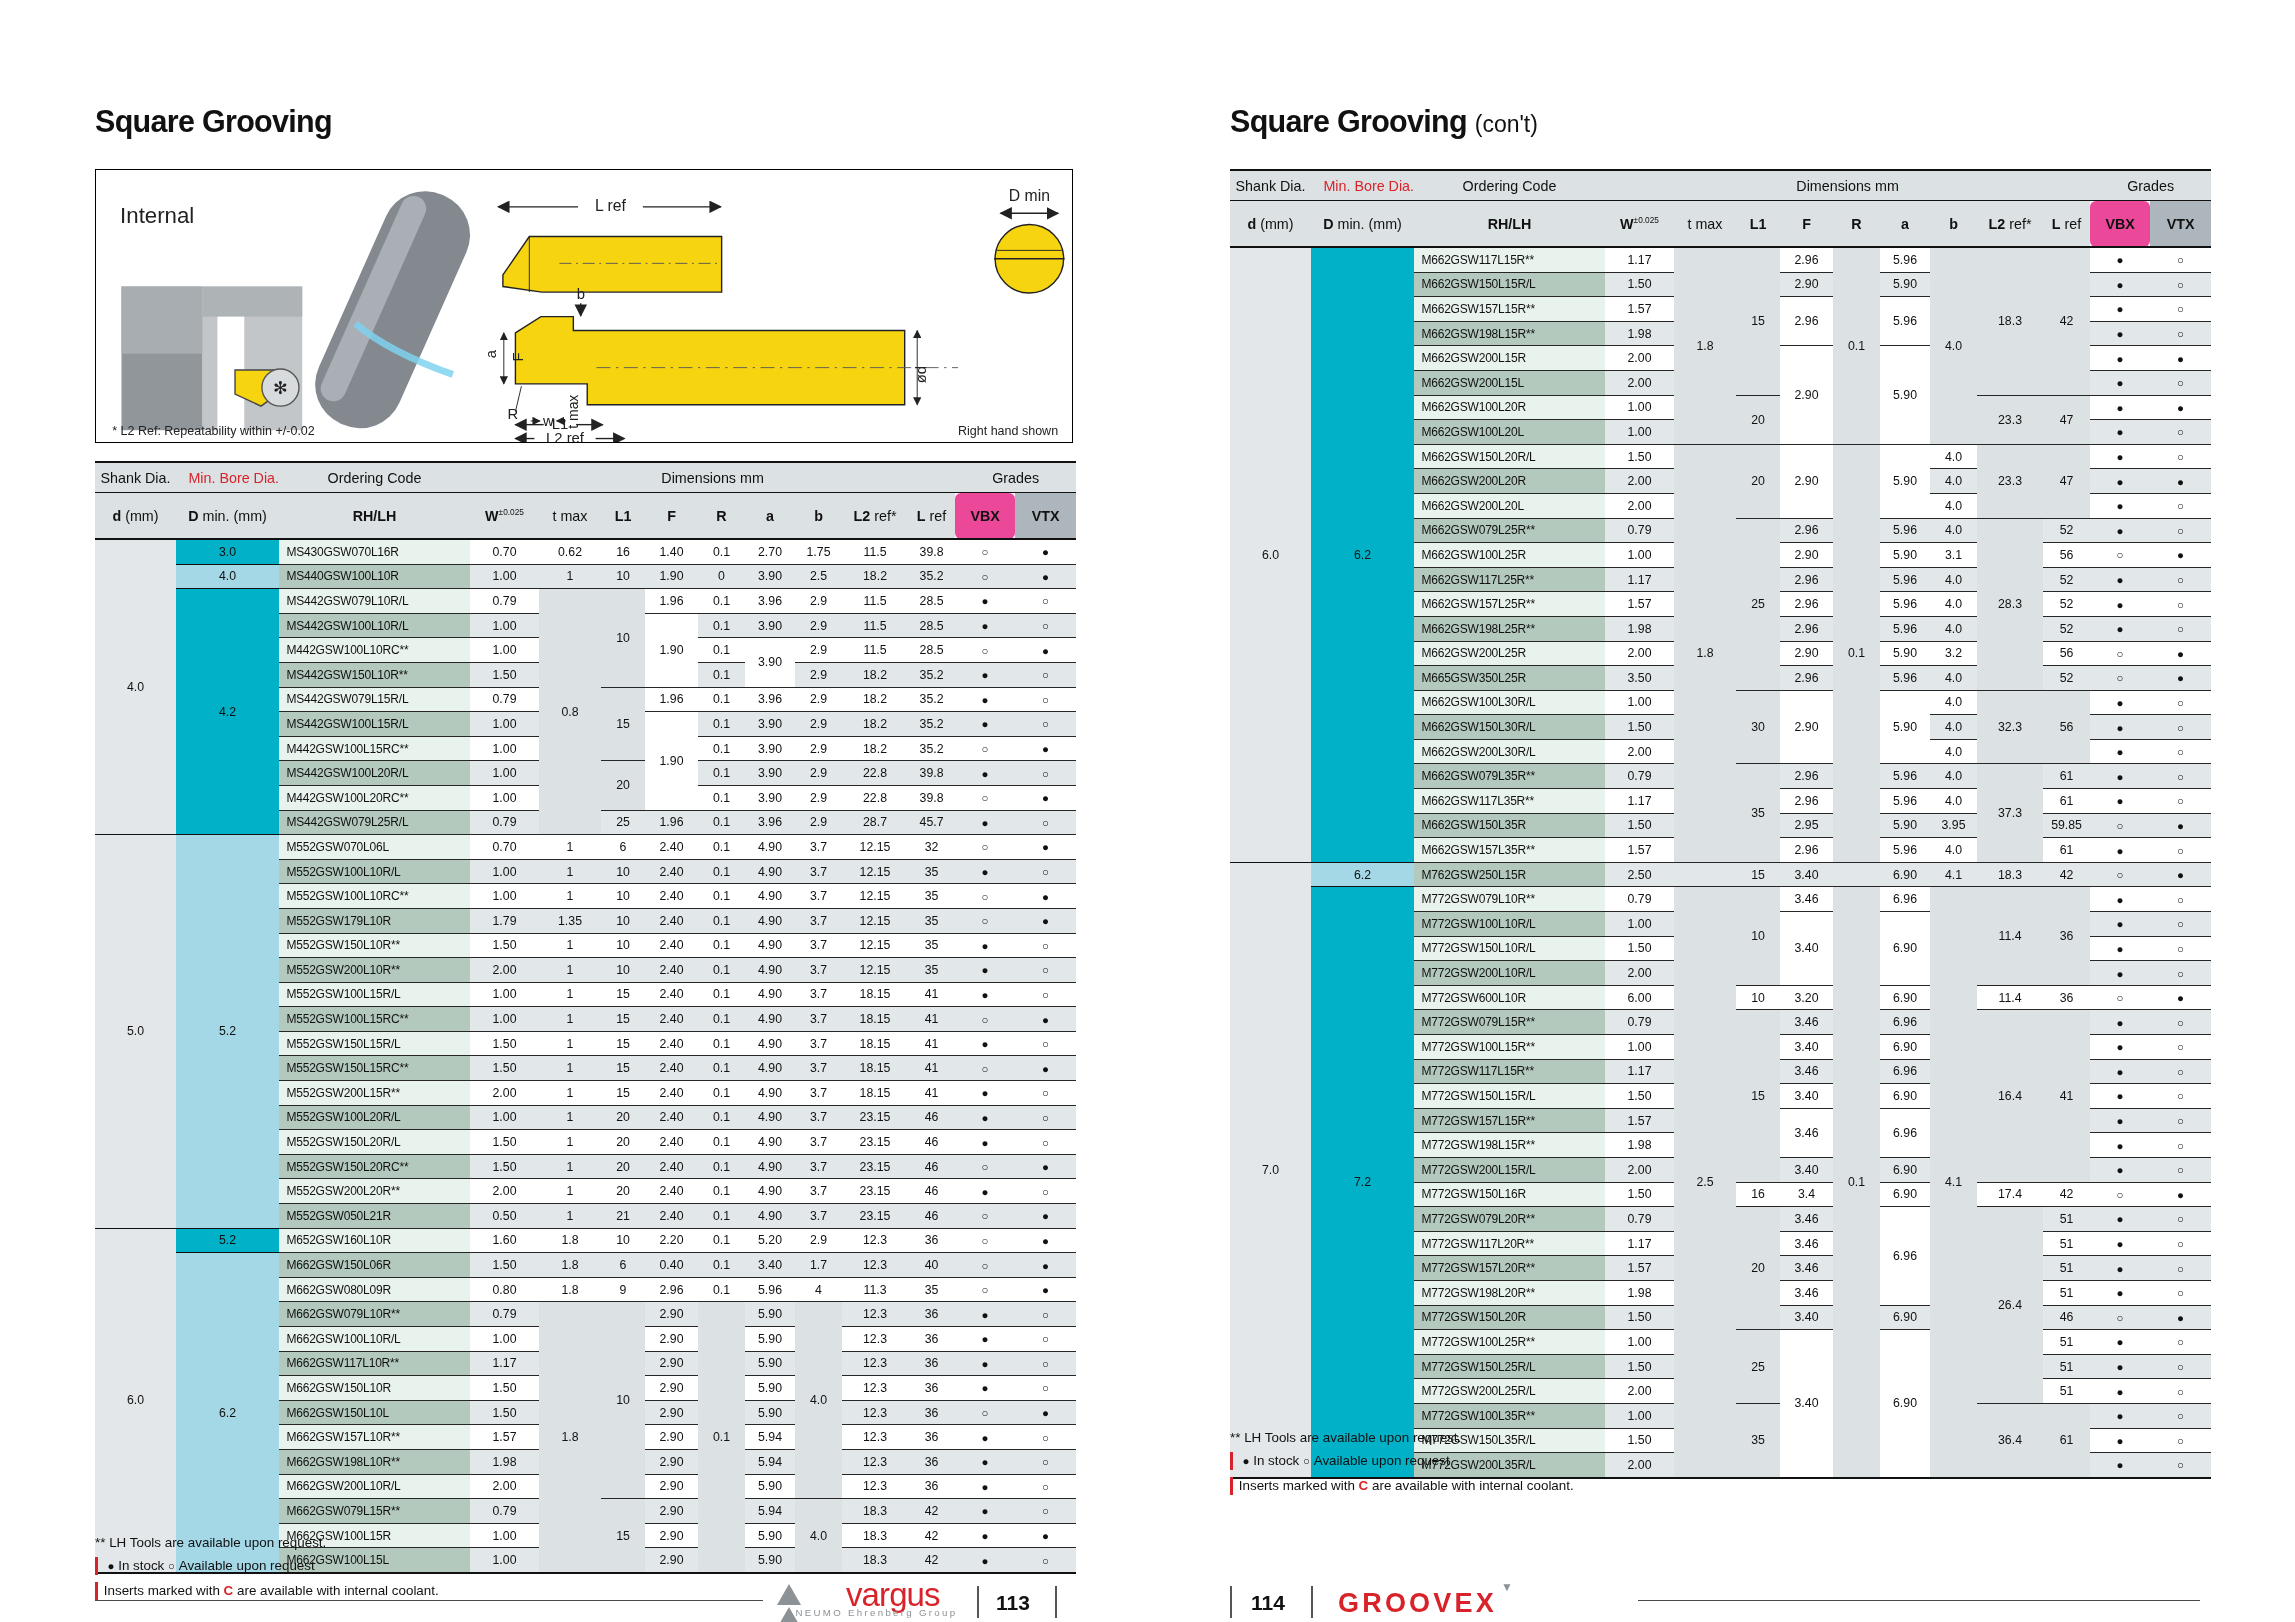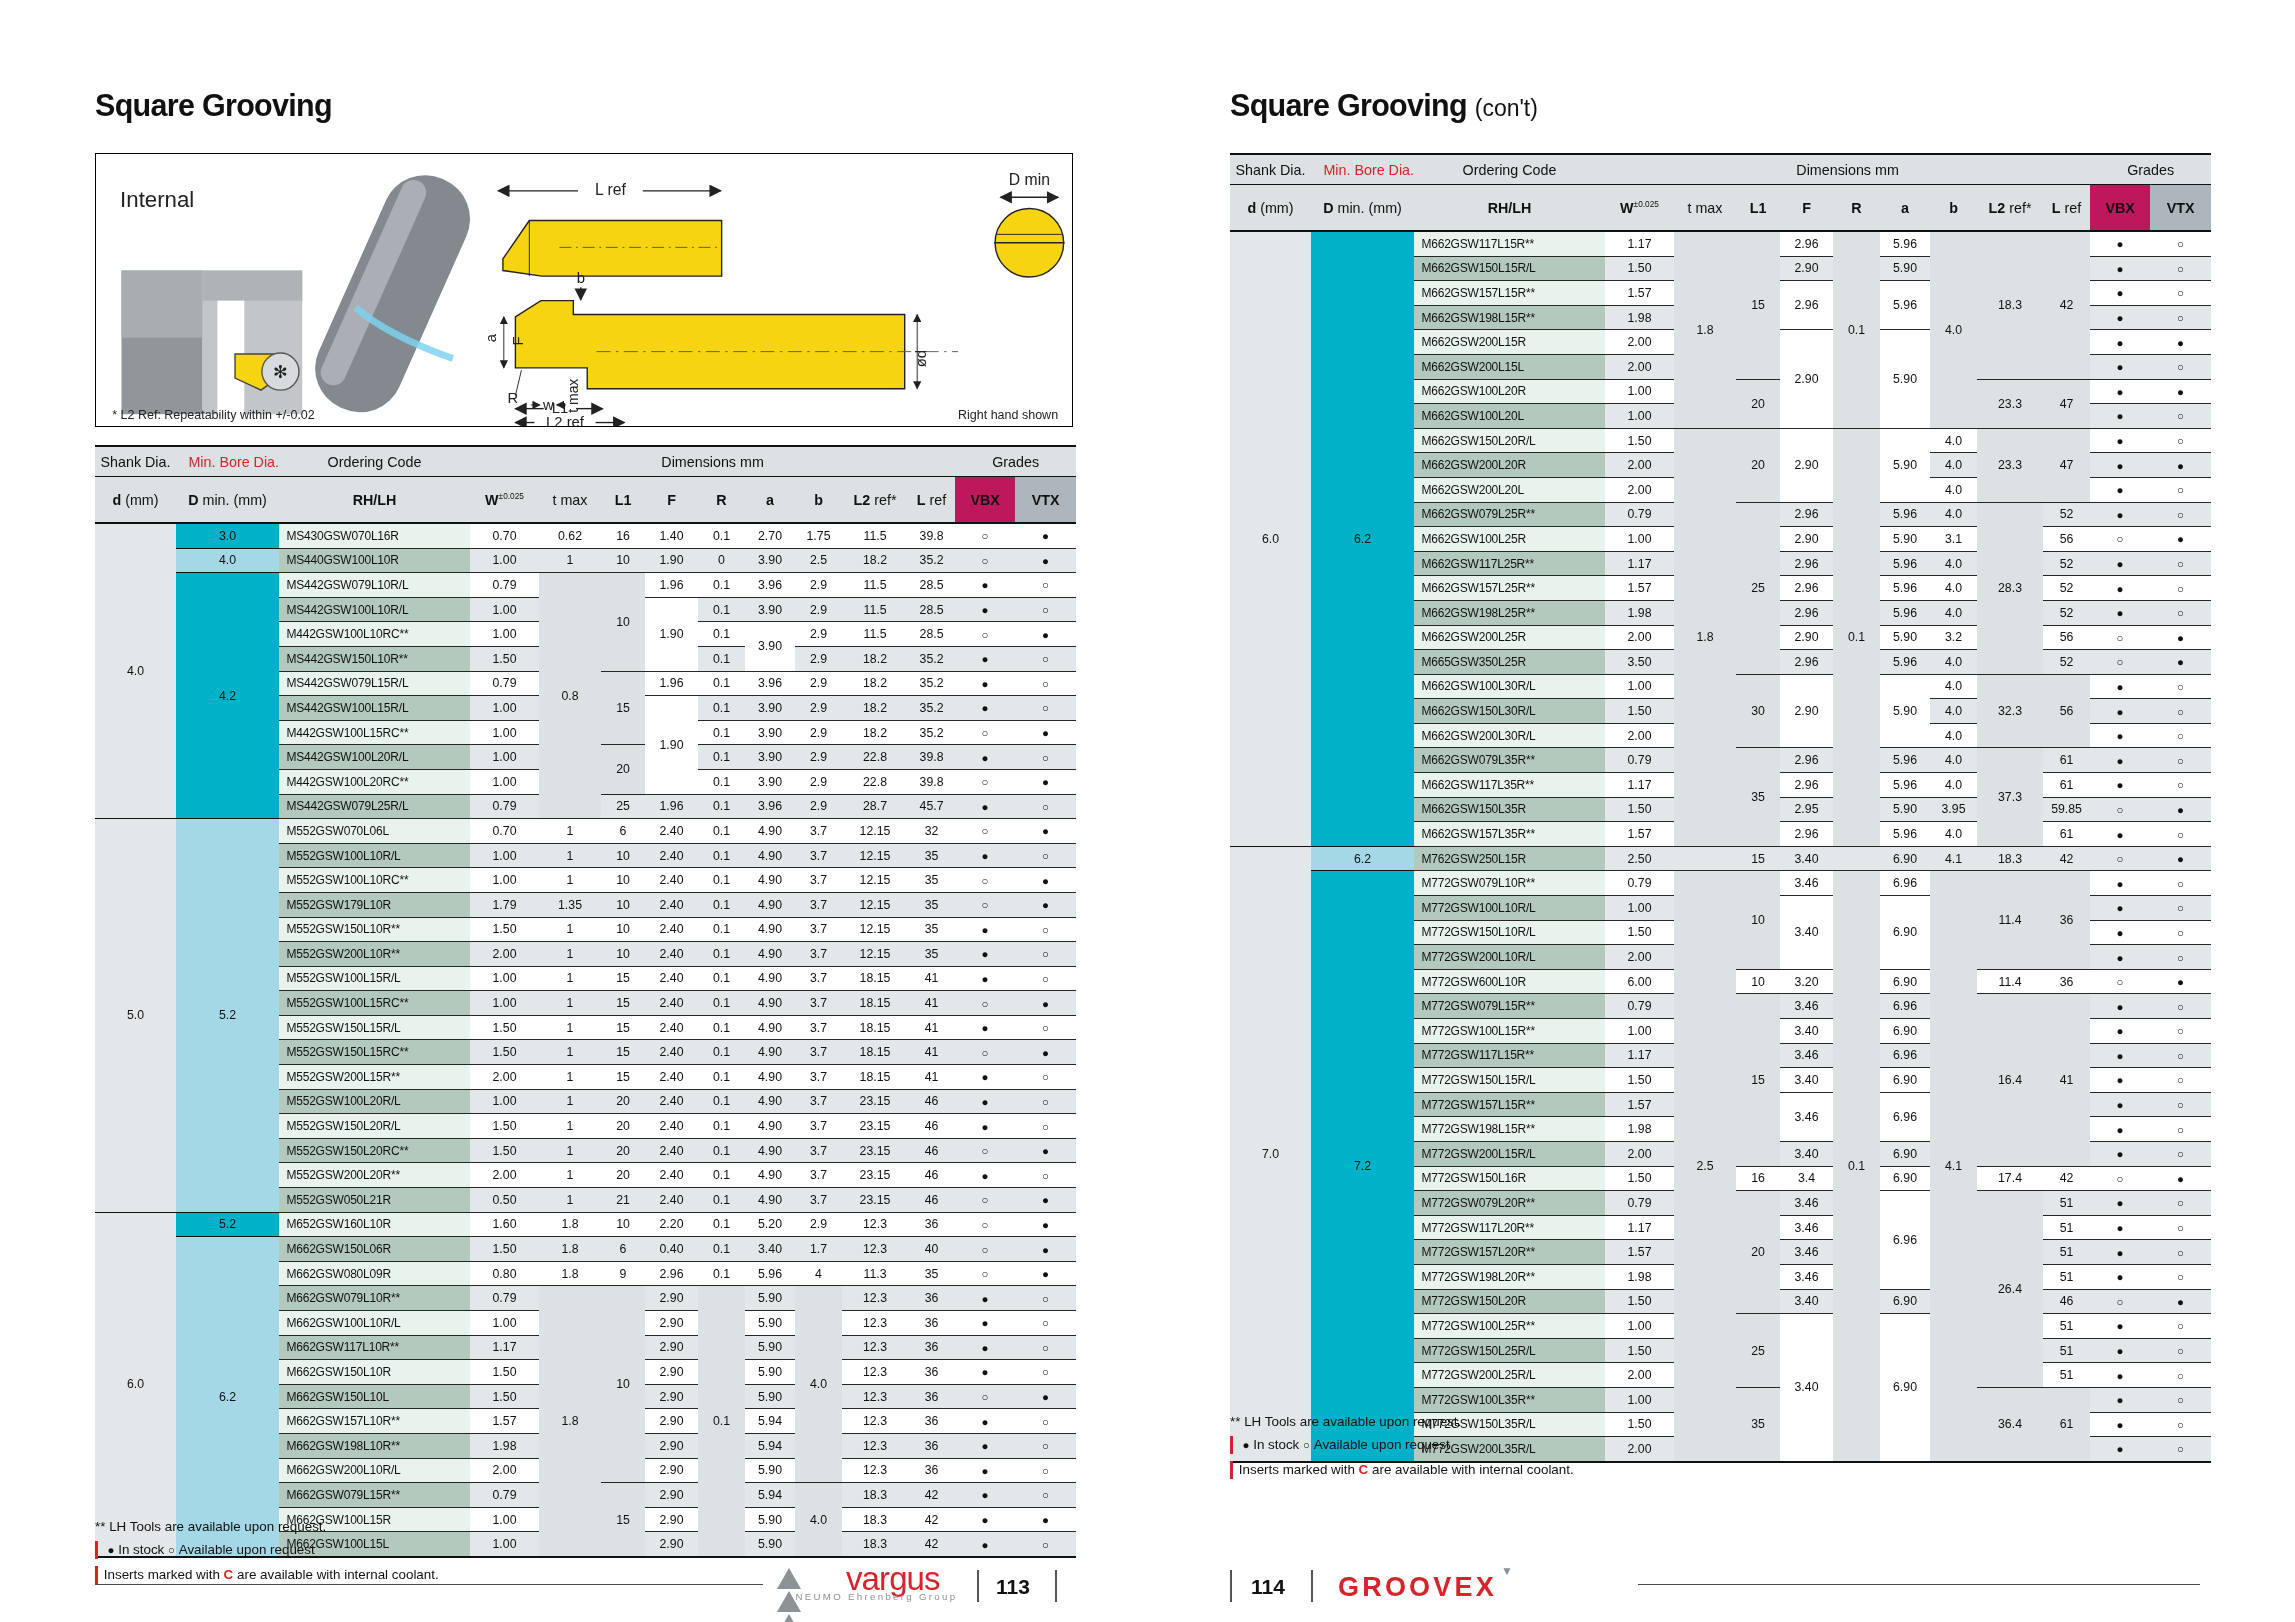--- a/index.html
+++ b/index.html
@@ -1,39 +1,39 @@
 <!DOCTYPE html>
 <html style="--teal-dark: #00b1c8; --teal-light: #a4d8e6; --mint: #e9f3ee; --sage: #b3c9be; --stripe: #e2e7e9; --hdr: #dce2e4; --red: #d9232a;font-size:7.4px"><head>
 <meta charset="utf-8">
 <style>
   html,body{margin:0;padding:0;background:#fff;}
   body{width:2295px;height:1623px;position:relative;overflow:hidden;
        font-family:"Liberation Sans",sans-serif;color:#111;}
-  .page{position:absolute;top:0;height:1359px;width:1148px;}
+  .page{position:absolute;top:16px;height:1359px;width:1148px;}
   #page-left{left:0;} #page-right{left:1148px;}
 
   .title{position:absolute;font-size:30.5px;font-weight:bold;letter-spacing:-0.7px;white-space:nowrap;}
   .title .suffix{font-size:23px;font-weight:normal;letter-spacing:0;}
 
   
   .diagram{position:absolute;left:95px;top:153px;width:978px;height:274px;border:1.9px solid #000;background:#fff;box-sizing:border-box;}
   .diagram svg{width:100%;height:100%;display:block;}
 
   
   table{border-collapse:collapse;table-layout:fixed;position:absolute;
         border-top:2.8px solid #111;border-bottom:2.8px solid #111;}
   #table-left{left:95px;top:445px;width:981px;}
   #table-right{left:82px;top:153px;width:981px;}
   th,td{overflow:hidden;white-space:nowrap;padding:0;}
   thead th{background:var(--hdr,#dce2e4);font-size:14.3px;font-weight:normal;text-align:center;margin-top:44px;}
   thead tr:first-child th{height:29px;border-bottom:0.9px solid #111;}
   thead tr:last-child th{height:45px;border-bottom:2.8px solid #111;}
   thead th b{font-weight:bold;}
   thead th.red{color:var(--red,#d9232a);text-align:right;}
-  thead th.vbxh{background:#be185d;}
+  thead th.vbxh{background:#ec4899;border-radius:6px;}
   thead th.vtxh{background:#adb6bc;}
   sup{font-size:58%;}
   tbody td{height:23.6px;font-size:12.3px;text-align:center;border-bottom:0.9px solid #262626;}
   tbody td.col-code{text-align:left;padding-left:7.4px;font-size:12px;letter-spacing:-0.2px;}
   tbody td.col-vbx,tbody td.col-vtx{font-size:11.6px;}
   .r0{background:#fff;} .r1{background:var(--stripe,#e2e7e9);}
   .m{background:var(--hdr,#dce2e4);}
   .m.col-f,.m.col-a{background:#fff;}
   .r0.col-code{background:var(--mint,#e9f3ee);} .r1.col-code{background:var(--sage,#b3c9be);}
   tbody td.td{background:var(--teal-dark,#00b1c8);border-bottom:none;}

